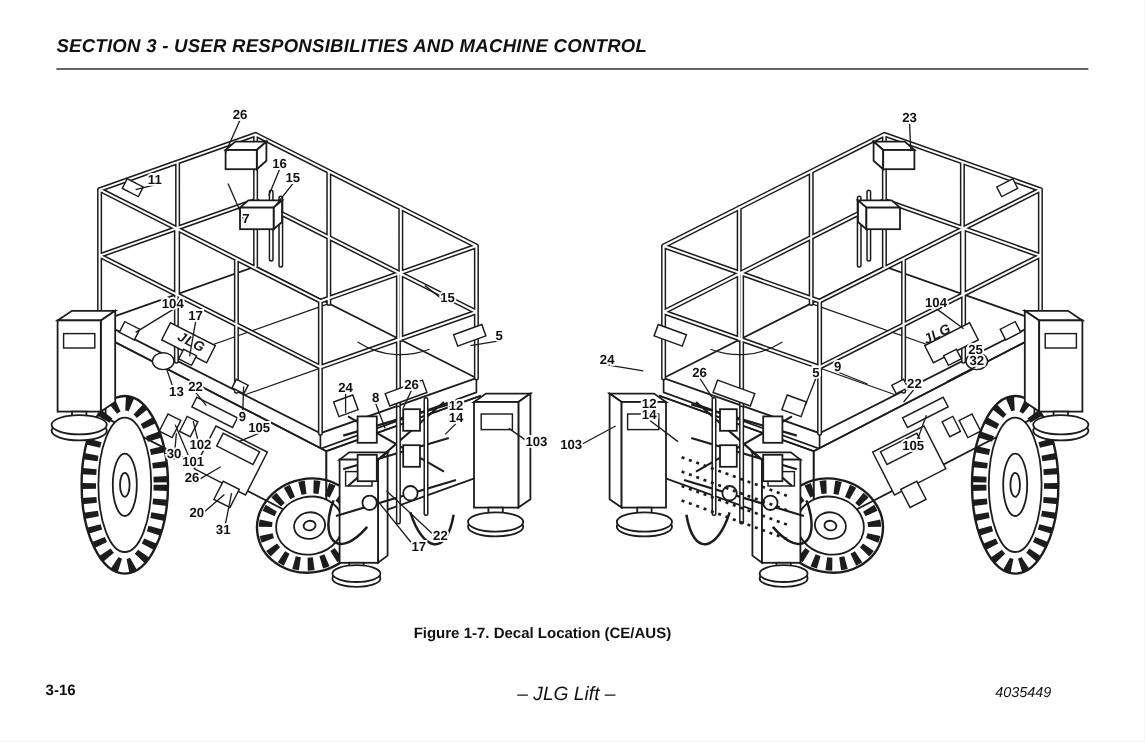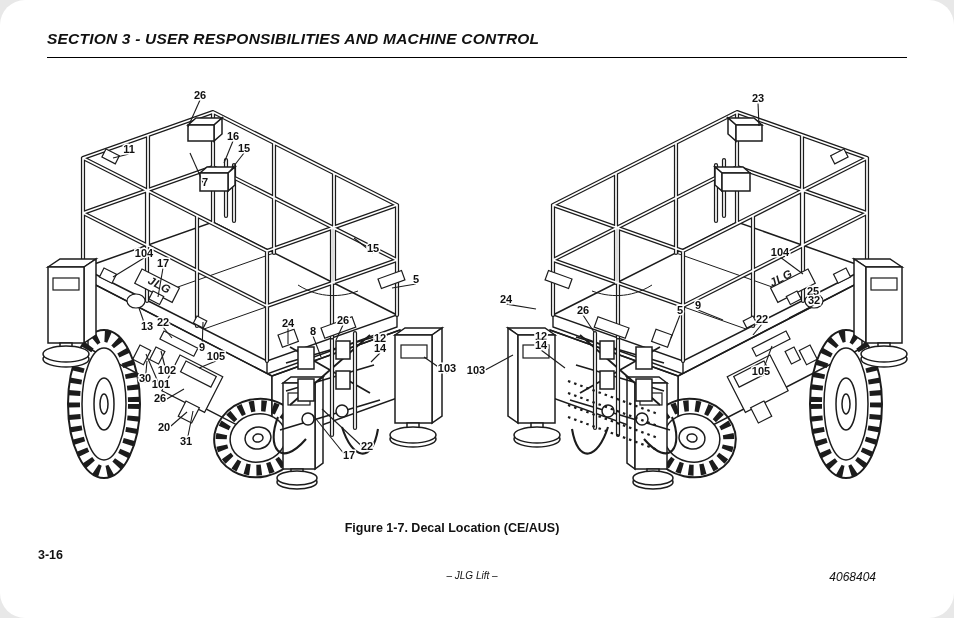--- a/index.html
+++ b/index.html
@@ -1,35 +1,35 @@
 <!DOCTYPE html>
 <html><head>
 <meta charset="utf-8">
 <style>
   html,body { margin:0; padding:0; background:#e8e8e8; }
   .page {
     position:relative; width:954px; height:618px; margin:0 auto;
     background:#ffffff; overflow:hidden;
-    font-family:"Liberation Sans", sans-serif; color:#111;border-radius:25px;
+    font-family:"Liberation Sans", sans-serif; color:#111;
   }
   .section-header {
     position:absolute; left:47px; top:30px; width:860px;
     font-size:15.5px; font-weight:bold; font-style:italic;
     letter-spacing:0.2px; white-space:nowrap;
   }
   .header-rule {
     position:absolute; left:47px; top:57px; width:860px; height:0;
     border-top:1.6px solid #000;
   }
   .figure-caption {
     position:absolute; left:452px; top:521px; transform:translateX(-50%);
     font-size:12.5px; font-weight:bold; white-space:nowrap;
   }
-  .footer-page-number { position:absolute; left:38px; top:548px; font-size:12.5px; font-weight:bold; }
-  .footer-brand { position:absolute; left:472px; top:570px; transform:translateX(-50%); font-size:10px; font-style:italic; }
+  .footer-page-number { position:absolute; left:38px; top:568px; font-size:12.5px; font-weight:bold; }
+  .footer-brand { position:absolute; left:472px; top:570px; transform:translateX(-50%); font-size:16px; font-style:italic; }
   .footer-doc-number { position:absolute; right:78px; top:570px; font-size:12px; font-style:italic; }
 
   svg.figure-svg { position:absolute; left:0; top:0; }
 
   .tube-black { stroke:#1c1c1c; stroke-width:4.2; fill:none; stroke-linejoin:round; stroke-linecap:round; }
   .tube-white { stroke:#ffffff; stroke-width:1.7; fill:none; stroke-linejoin:round; stroke-linecap:round; }
   .ln   { stroke:#1c1c1c; stroke-width:1.4; fill:none; }
   .lnth { stroke:#1c1c1c; stroke-width:1; fill:none; }
   .ln2  { stroke:#1c1c1c; stroke-width:1.8; fill:none; }
   .wface { fill:#ffffff; stroke:#1c1c1c; stroke-width:1.5; }
@@ -258,15 +258,15 @@
         <text x="476" y="374" class="callout">103</text>
         <line x1="761" y1="376" x2="772" y2="346" class="leader"></line>
         <text x="761" y="375" class="callout">105</text>
       </g>
   </svg>
 
   <div class="figure-caption">Figure 1-7. Decal Location (CE/AUS)</div>
 
   <div class="footer-page-number">3-16</div>
   <div class="footer-brand">– JLG Lift –</div>
-  <div class="footer-doc-number">4068404</div>
+  <div class="footer-doc-number">4035449</div>
 
 </div>
 
 </body></html>

